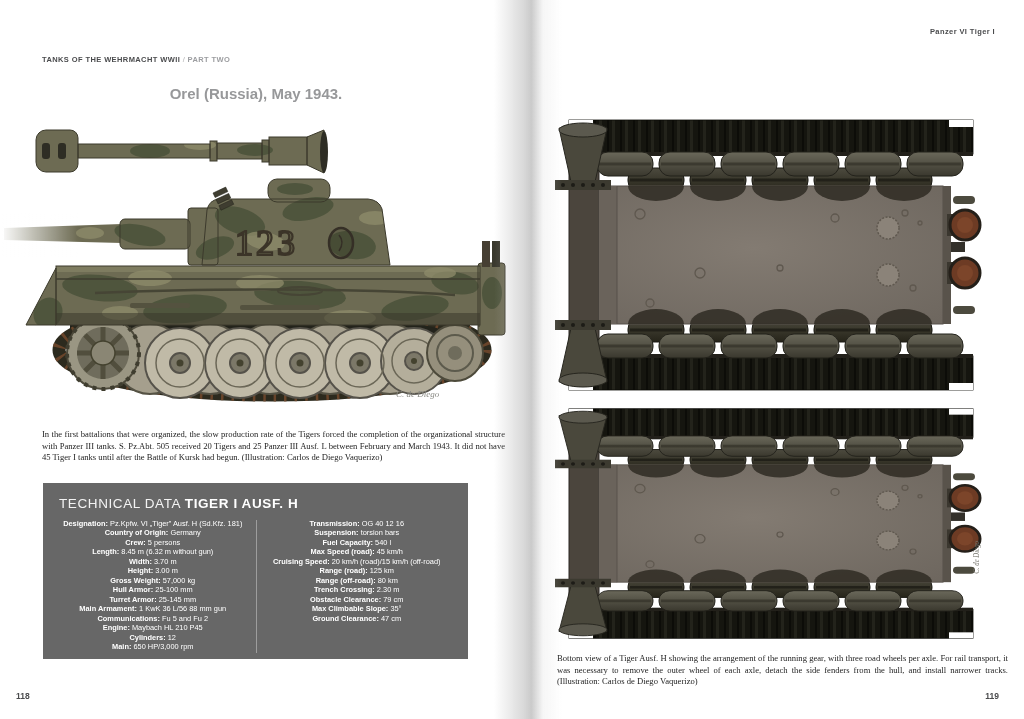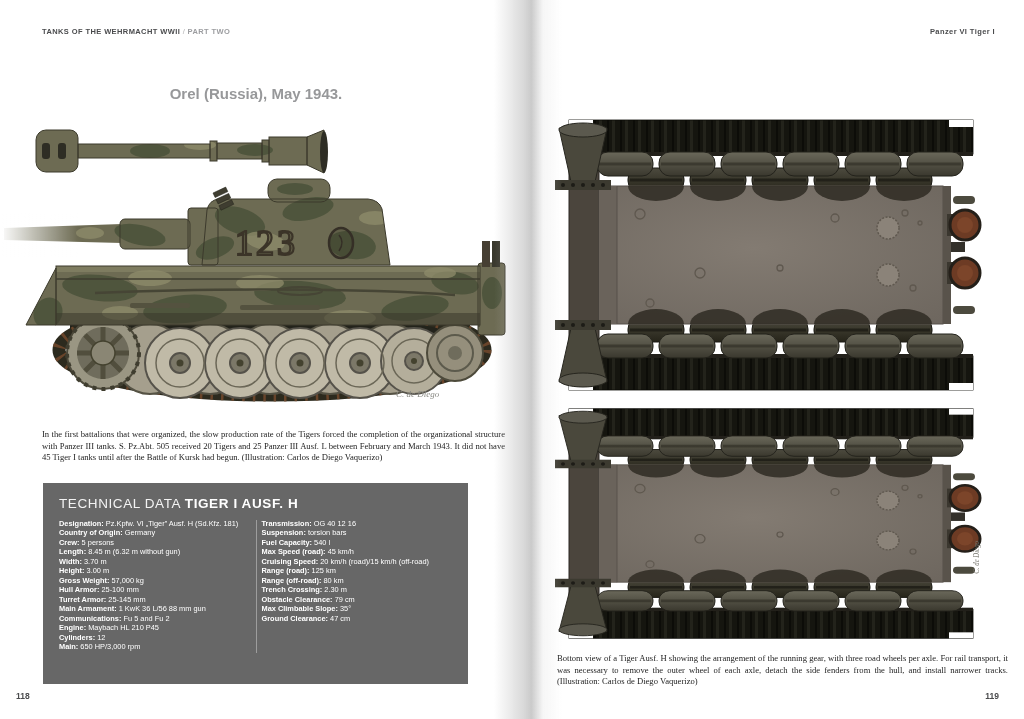--- a/index.html
+++ b/index.html
@@ -4,42 +4,42 @@
 <style>
   html,body{margin:0;padding:0;background:#e9e9e9;}
   .spread{position:relative;width:1024px;height:719px;background:#ffffff;overflow:hidden;
           font-family:"Liberation Sans",sans-serif;}
   
   .gutter{position:absolute;left:494px;top:0;width:68px;height:719px;pointer-events:none;
     background:linear-gradient(to right,rgba(180,180,180,0) 0%,rgba(175,175,175,0.45) 42%,
       rgba(150,150,150,0.50) 55%,rgba(220,220,220,0.25) 72%,rgba(255,255,255,0) 100%);}
   .running-head{position:absolute;top:27px;font-size:7.5px;font-weight:bold;
     color:#4a4b4d;letter-spacing:.4px;}
-  .rh-left{left:42px;}
+  .rh-left{left:42px;margin-top:28px;}
   .rh-right{right:29px;text-align:right;}
   .rh-sep{color:#b0b0b2;font-weight:normal;}
   .rh-part{color:#9c9da0;}
   .page-title{position:absolute;text-align:center;color:#141414;font-weight:bold;}
   .title-left{left:20px;width:472px;top:62px;font-size:17px;letter-spacing:-.2px;}
   .subtitle-left{left:20px;width:472px;top:85px;font-size:15px;color:#97989a;font-weight:bold;
     position:absolute;text-align:center;}
   .title-right{left:555px;width:440px;top:83px;font-size:15px;}
   .caption{position:absolute;font-family:"Liberation Serif",serif;font-size:8.6px;
     line-height:1.35;color:#1d1d1d;text-align:justify;}
   .cap-left{left:42px;width:463px;top:429px;}
   .cap-right{left:557px;width:451px;top:653px;}
   .pagenum{position:absolute;top:691px;font-size:8.5px;font-weight:bold;color:#4a4b4d;}
   .pn-left{left:16px;}
   .pn-right{right:25px;}
   
-  .techbox{position:absolute;left:43px;top:483px;width:425px;height:201px;background:#676767;
+  .techbox{position:absolute;left:43px;top:483px;width:425px;height:176px;background:#676767;
     color:#ffffff;box-sizing:border-box;padding:13px 16px 10px 16px;}
   .tb-head{font-size:13.5px;letter-spacing:.6px;margin-bottom:9px;color:#f3f3f3;}
   .tb-head b{font-weight:bold;color:#ffffff;}
-  .tb-cols{display:flex;}
+  .tb-cols{display:flex;text-align:center;}
   .tb-col{width:50%;box-sizing:border-box;}
   .tb-col.right{border-left:1px solid #9d9d9d;padding-left:5px;}
   .tb-col.left{padding-right:9px;}
   .td-row{font-size:7.4px;line-height:1.2;margin-bottom:.6px;}
   .td-row b{font-weight:bold;}
   .illus{position:absolute;}
   svg text{font-family:"Liberation Serif",serif;}
 </style>
 </head>
 <body>

